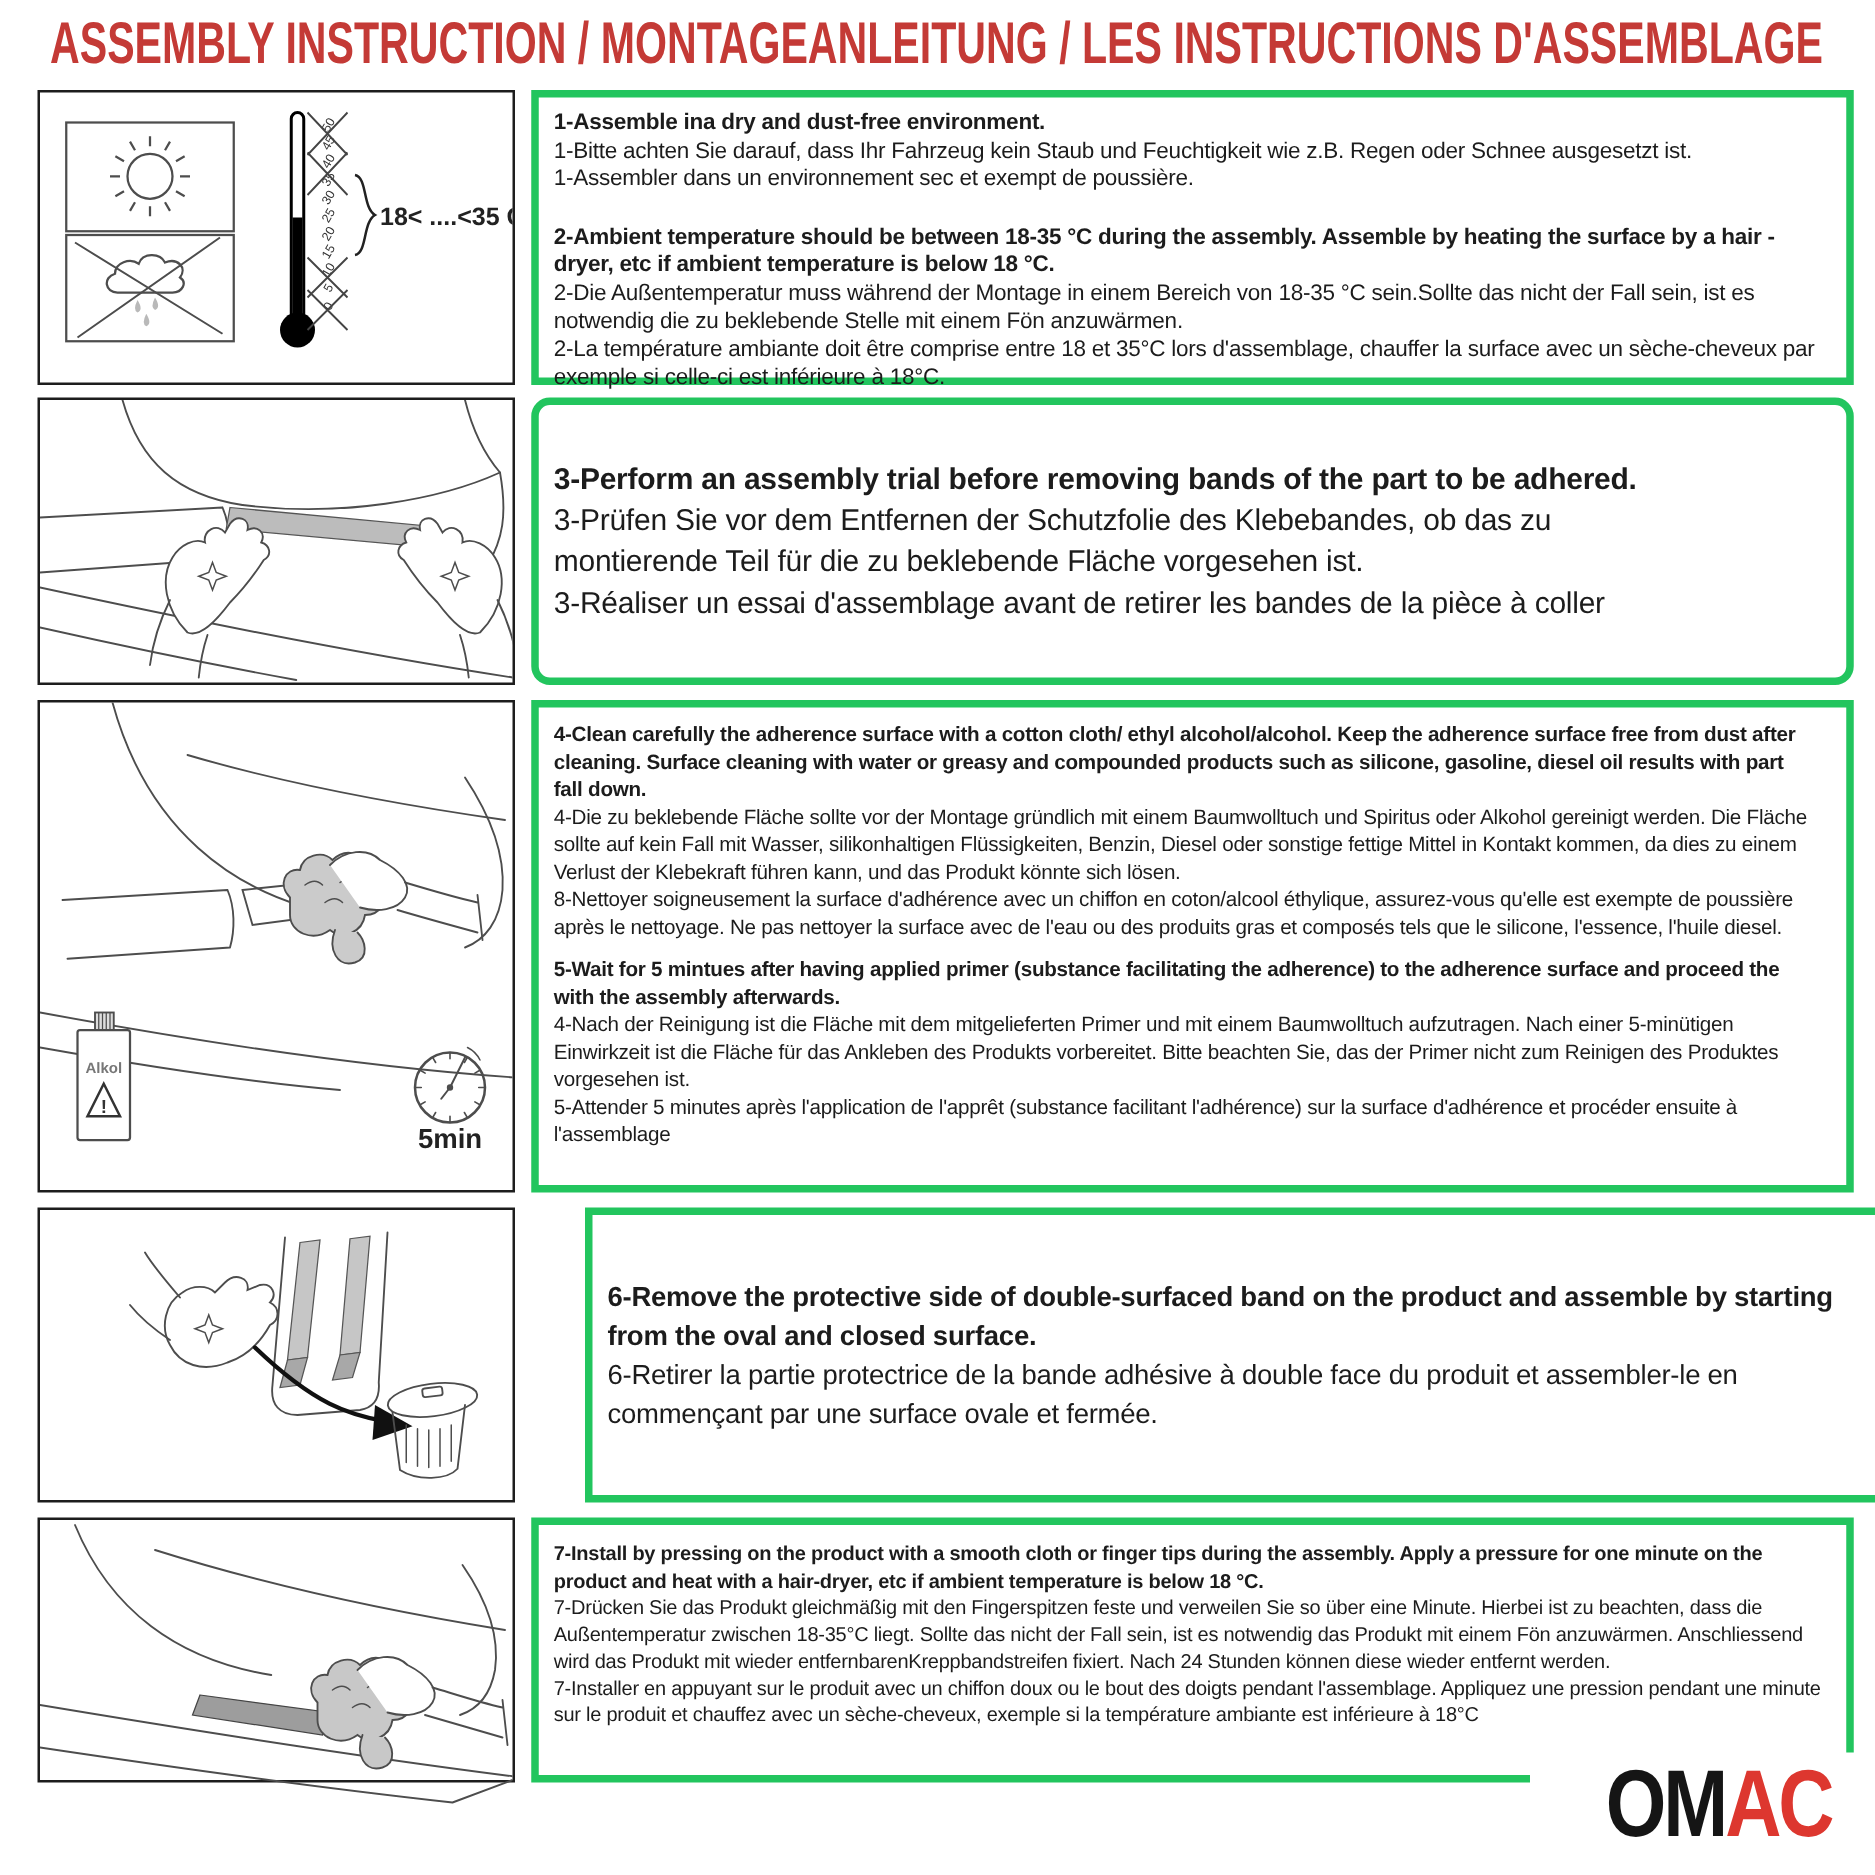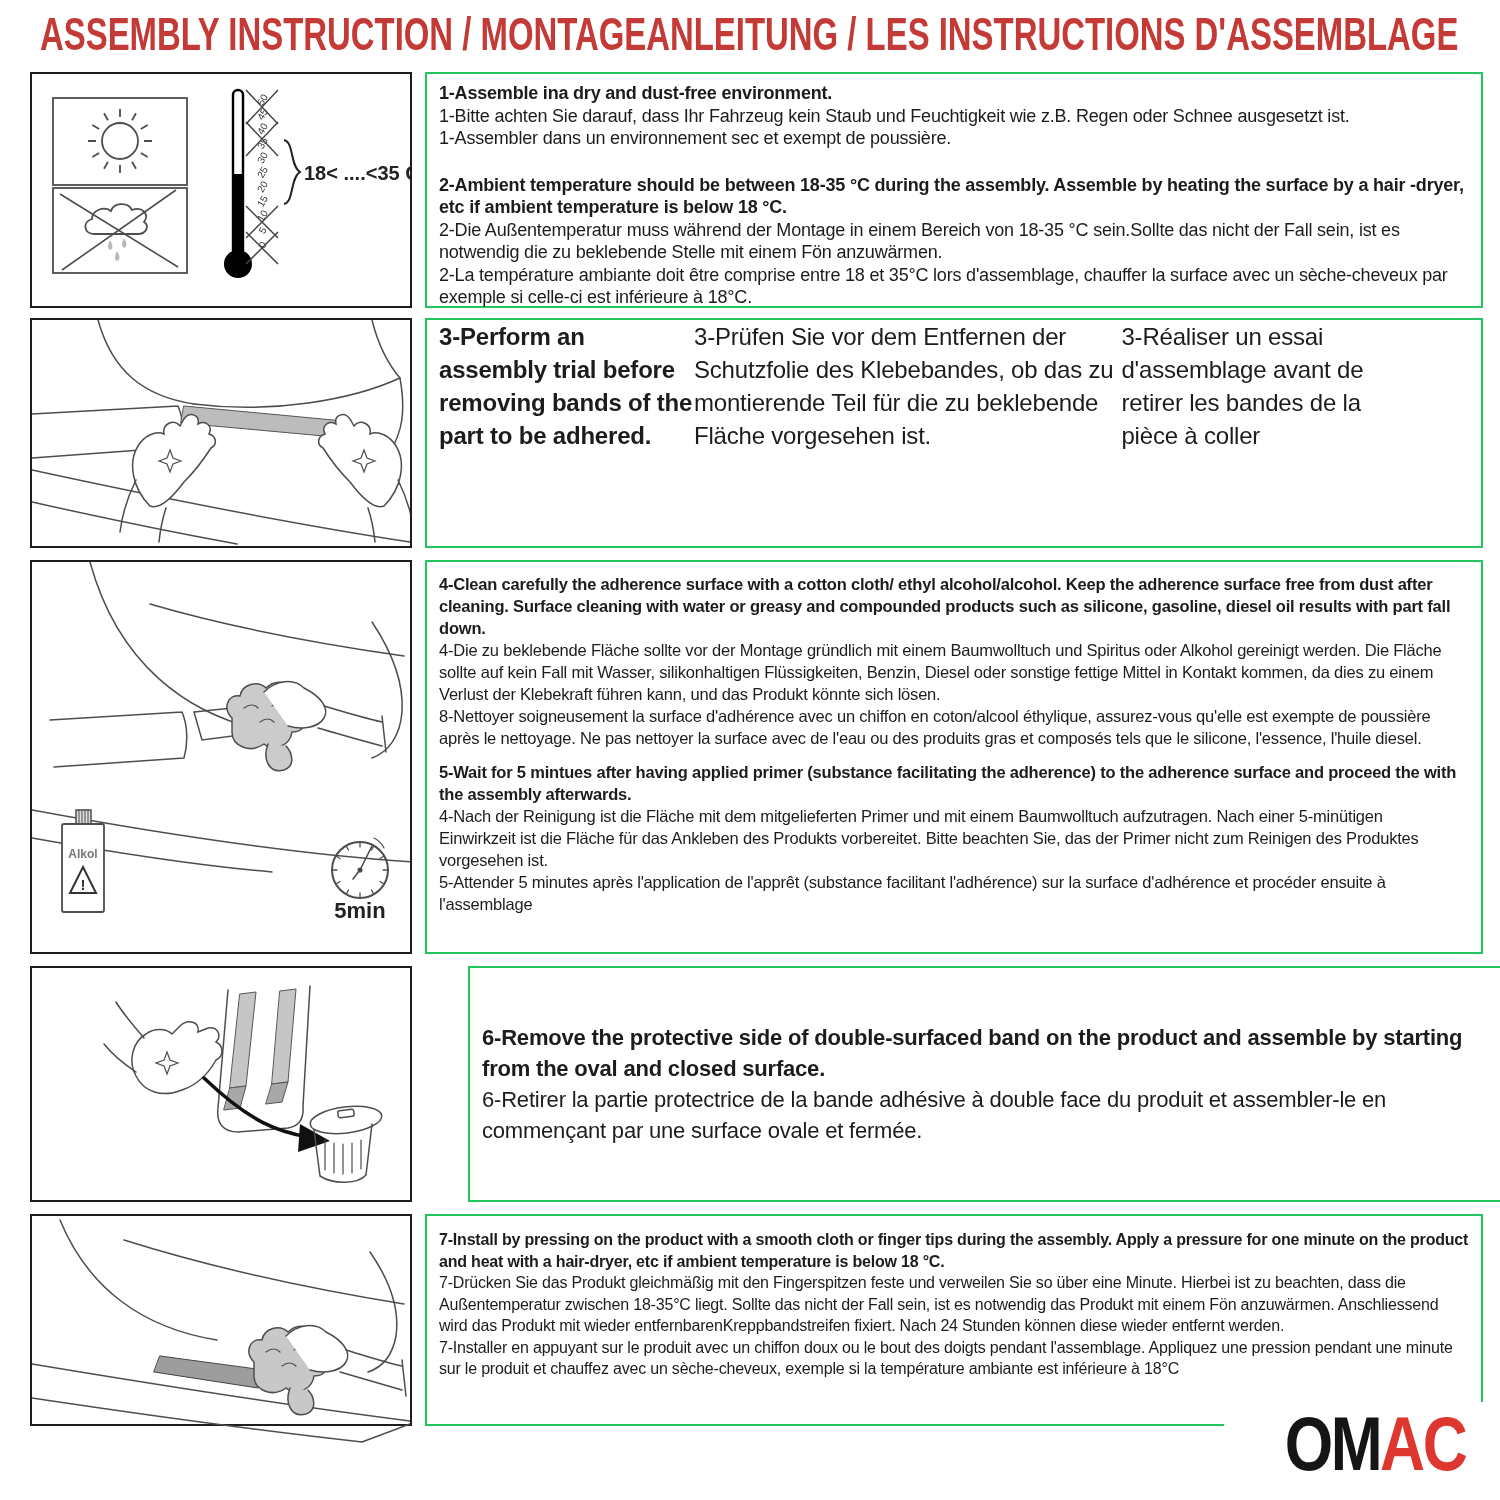--- a/index.html
+++ b/index.html
@@ -1,25 +1,25 @@
 <!DOCTYPE html>
 <html><head>
 <meta charset="utf-8">
 <style>
   html,body{margin:0;padding:0;background:#fff;}
   body{width:1500px;height:1500px;position:relative;font-family:"Liberation Sans","DejaVu Sans",sans-serif;color:#1c1c1c;overflow:hidden;}
   .title{position:absolute;left:40px;top:6px;font-size:47px;font-weight:700;white-space:nowrap;transform:scaleX(0.70);transform-origin:0 0;letter-spacing:0px;}
   .row{position:absolute;left:0;width:1500px;}
   .illus{position:absolute;left:30px;top:0;bottom:0;width:382px;border:2px solid #1d1d1d;background:#fff;box-sizing:border-box;}
-  .tbox{position:absolute;left:425px;top:0;bottom:0;width:1058px;border:2px solid #22c55e;background:#fff;box-sizing:border-box;letter-spacing:-0.2px;}
+  .tbox{position:absolute;left:425px;top:0;bottom:0;width:1058px;border:6px solid #22c55e;background:#fff;box-sizing:border-box;letter-spacing:-0.2px;}
   .tbox p{margin:0;}
   .tbox p.b{font-weight:700;}
   .t1{padding:8px 14px 0 12px;font-size:18px;line-height:22.5px;}
   .t1 p.gap{margin-top:24px;}
-  .t2{padding:0 112px 0 12px;font-size:24px;line-height:33px;display:flex;flex-direction:row;justify-content:center;}
+  .t2{padding:0 112px 0 12px;font-size:24px;line-height:33px;display:flex;flex-direction:column;justify-content:center;border-radius:15px;}
   .t3{padding:11px 24px 0 12px;font-size:16.5px;line-height:22px;}
   .t3 p.gap{margin-top:12px;}
   .t4{padding:0 40px 0 12px;font-size:22px;line-height:31px;display:flex;flex-direction:column;justify-content:center;margin-left:43px;}
   .t5{padding:13px 10px 0 12px;font-size:16px;line-height:21.5px;}
   .logo{position:absolute;left:1224px;top:1402px;width:262px;height:82px;background:#fff;display:flex;align-items:center;justify-content:center;font-weight:700;font-size:76px;letter-spacing:-3px;transform-origin:100% 50%;}
   .logo .scale{transform:scaleX(0.82);transform-origin:100% 50%;white-space:nowrap;}
   svg{display:block;}
   svg text{font-family:"Liberation Sans","DejaVu Sans",sans-serif;}
 </style>
 </head>

